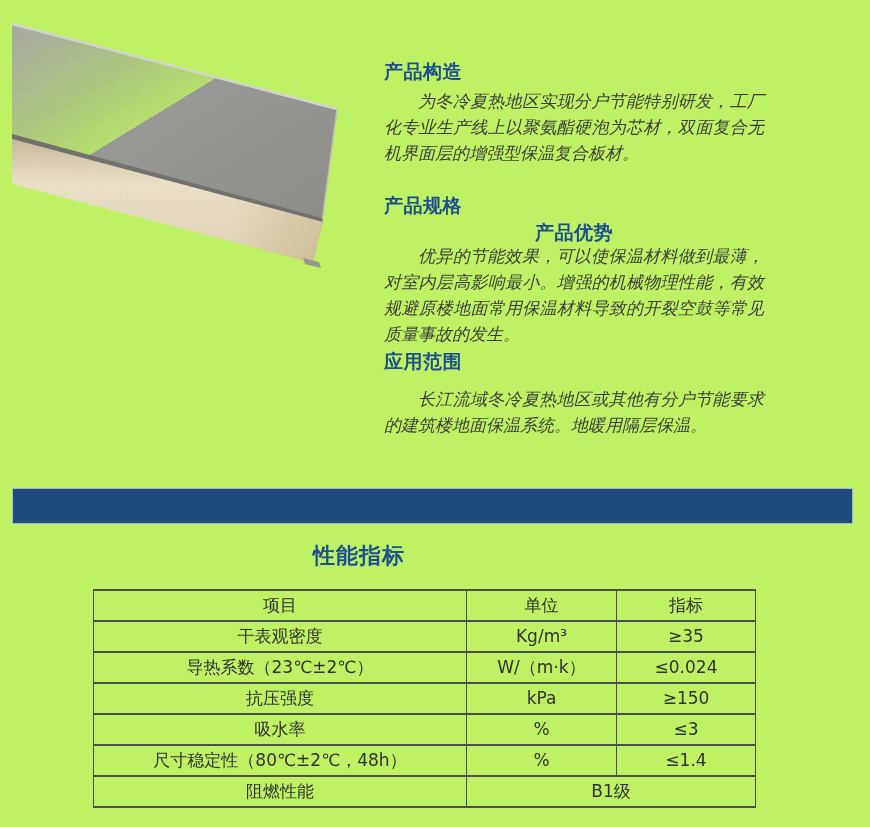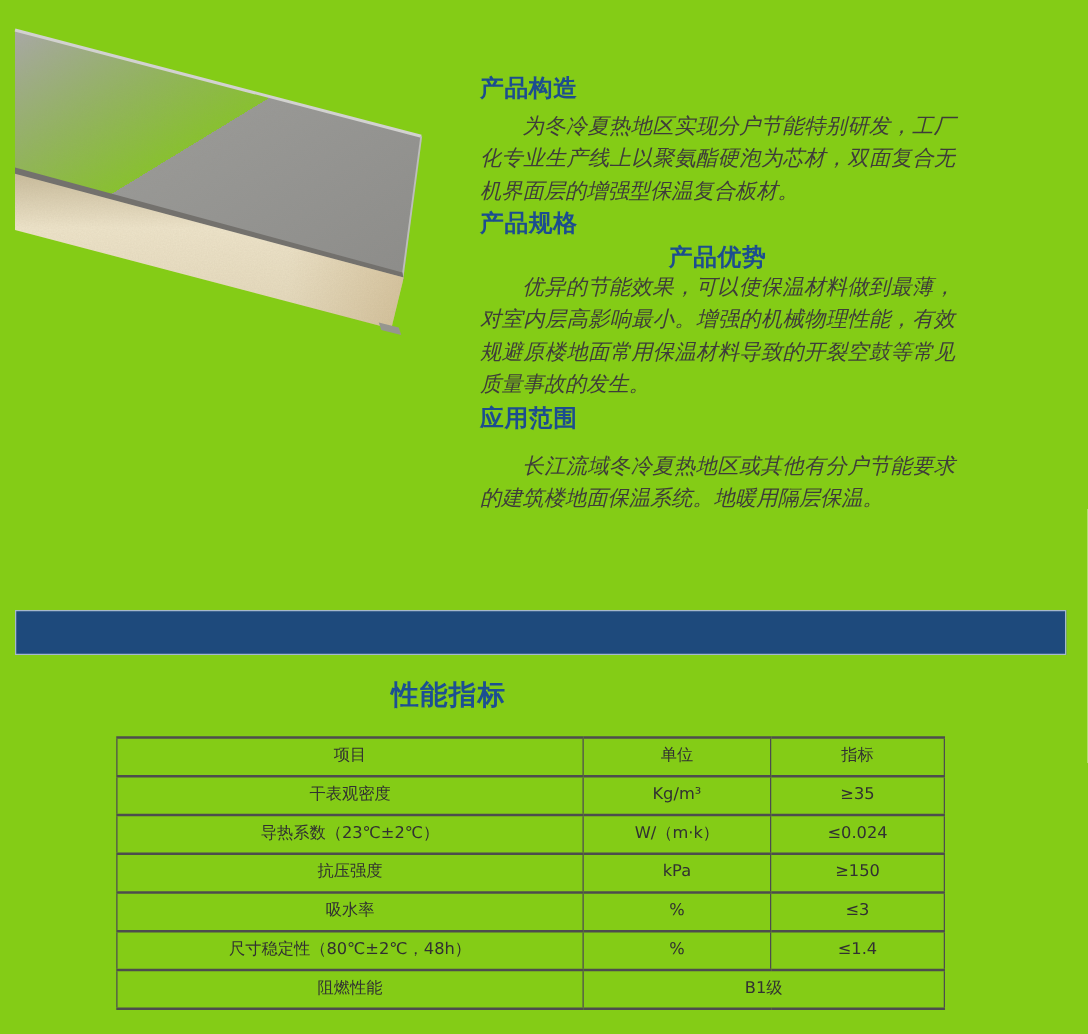--- a/index.html
+++ b/index.html
@@ -1,32 +1,32 @@
 <!DOCTYPE html>
 <html><head>
 <meta charset="utf-8">
 <style>
   html,body{margin:0;padding:0;}
   body{
     width:870px;height:827px;background:#ffffff;
     font-family:"DejaVu Sans","Liberation Sans",sans-serif;
     -webkit-font-smoothing:antialiased;
   }
-  .page{position:relative;width:870px;height:827px;background:#84cc16;overflow:hidden;}
+  .page{position:relative;width:870px;height:827px;background:#bef264;overflow:hidden;}
 
   
   .photo{position:absolute;left:0;top:0;width:380px;height:300px;}
 
   
   .info{position:absolute;left:384px;top:60px;width:380px;}
   .info h3{
     margin:0;font-size:19px;line-height:22px;font-weight:bold;
     color:#1c4d8f;letter-spacing:0.5px;
   }
-  .info h3:nth-of-type(2){margin-top:2px;}
+  .info h3:nth-of-type(2){margin-top:28px;}
   .info h3:nth-of-type(3){margin-top:5px;text-align:center;}
   .info h3:nth-of-type(4){margin-top:3px;}
   .info p{
     margin:0;font-size:17px;line-height:26px;color:#3e3c3a;
     text-align:justify;
   }
   .info p:nth-of-type(1){margin-top:6px;}
   .info p:nth-of-type(2){margin-top:0;}
   .info p:nth-of-type(3){margin-top:14px;}
   .info p:nth-of-type(4){margin-top:14px;}
@@ -47,21 +47,21 @@
 
   
   table.perf{
     position:absolute;left:93px;top:589px;width:662px;
     border-collapse:collapse;table-layout:fixed;
   }
   table.perf th, table.perf td{
     border-top:2px solid #4d4d4d;border-bottom:2px solid #4d4d4d;
     border-left:1px solid #4d4d4d;border-right:1px solid #4d4d4d;
     height:29px;padding:0;text-align:center;vertical-align:middle;
-    font-size:13px;font-weight:400;color:#313131;line-height:1.1;
+    font-size:17px;font-weight:400;color:#313131;line-height:1.1;
   }
 </style>
 </head>
 <body>
 
 <div class="page">
 
   <svg class="photo" viewBox="0 0 380 300" width="380" height="300" aria-hidden="true">
     <defs>
       <linearGradient id="gradTop" x1="0" y1="0" x2="1" y2="1">

